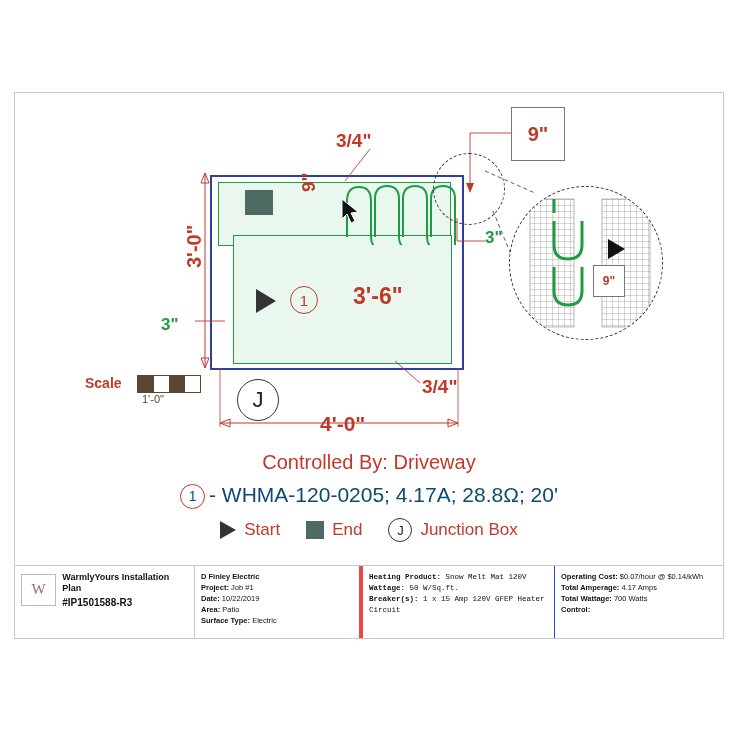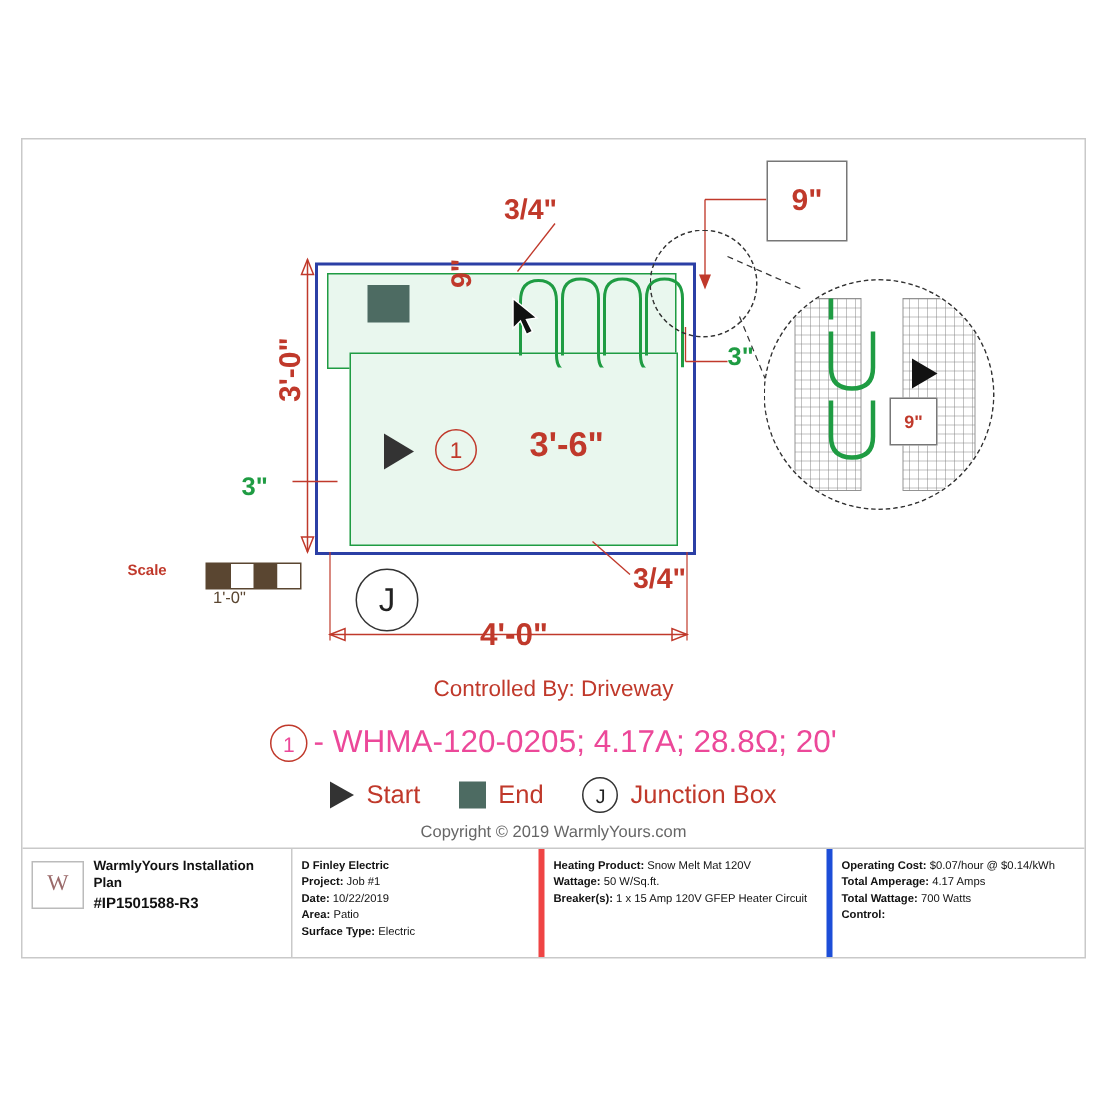--- a/index.html
+++ b/index.html
@@ -30,45 +30,45 @@
   #d-3in-right{position:absolute;left:470px;top:135px;font-size:17px;}
   #d-36{position:absolute;left:338px;top:190px;font-size:23px;}
   #d-3ft{position:absolute;left:168px;top:175px;font-size:20px;transform:rotate(-90deg);transform-origin:left top;}
   #d-3in-left{position:absolute;left:146px;top:222px;font-size:17px;}
   #d-34-bot{position:absolute;left:407px;top:283px;font-size:19px;}
   #d-40{position:absolute;left:305px;top:319px;font-size:21px;}
   #d-9-box{position:absolute;left:496px;top:14px;width:52px;height:52px;border:1px solid #777;background:#fff;display:flex;align-items:center;justify-content:center;color:#c0392b;font-size:20px;font-weight:bold;}
   #d-9-detail{position:absolute;left:577px;top:138px;width:30px;height:30px;border:1px solid #777;background:#fff;display:flex;align-items:center;justify-content:center;color:#c0392b;font-size:12px;font-weight:bold;}
 
   
-  #scale-label{position:absolute;left:70px;top:282px;color:#c0392b;font-size:10px;font-weight:bold;}
+  #scale-label{position:absolute;left:70px;top:282px;color:#c0392b;font-size:14px;font-weight:bold;}
   #scale-bar{position:absolute;left:122px;top:282px;width:62px;height:16px;border:1px solid #5a4631;display:flex;}
   #scale-bar i{flex:1;height:100%;}
   #scale-cap{position:absolute;left:127px;top:300px;color:#5a4631;font-size:11px;}
 
   
   #detail{position:absolute;left:494px;top:93px;width:152px;height:152px;border-radius:50%;border:1.4px dashed #333;background:#fff;overflow:hidden;}
   #detail-src{position:absolute;left:418px;top:60px;width:70px;height:70px;border-radius:50%;border:1.4px dashed #333;}
 
   
-  #cap-ctrl{position:absolute;left:0;top:358px;width:708px;text-align:center;color:#c0392b;font-size:15px;}
-  #cap-prod{position:absolute;left:0;top:390px;width:708px;text-align:center;color:#ec4899;font-size:21px;}
+  #cap-ctrl{position:absolute;left:0;top:358px;width:708px;text-align:center;color:#c0392b;font-size:20px;}
+  #cap-prod{position:absolute;left:0;top:390px;width:708px;text-align:center;color:#0c4a6e;font-size:21px;}
   #cap-prod .c1{display:inline-flex;width:23px;height:23px;border:1.5px solid #c0392b;border-radius:50%;font-size:14px;align-items:center;justify-content:center;vertical-align:middle;margin-right:4px;}
   #legend{position:absolute;left:0;top:425px;width:708px;display:flex;justify-content:center;align-items:center;gap:26px;color:#c0392b;font-size:17px;}
   #legend .itm{display:flex;align-items:center;gap:8px;}
   .lg-tri{width:0;height:0;border-left:16px solid #333;border-top:9px solid transparent;border-bottom:9px solid transparent;}
   .lg-sq{width:18px;height:18px;background:#4d6b62;}
   .lg-cir{width:22px;height:22px;border:1.5px solid #333;border-radius:50%;color:#222;font-size:13px;display:flex;align-items:center;justify-content:center;}
   #copyright{position:absolute;left:0;top:456px;width:708px;text-align:center;color:#666;font-size:11px;}
 
   
   #titleblock{position:absolute;left:0;top:472px;width:708px;height:72px;border-top:1px solid #c9c9c9;display:flex;}
   #tb1{width:180px;border-right:1px solid #c9c9c9;padding:6px 6px;box-sizing:border-box;display:flex;flex-direction:column;}
   #tb2{width:168px;border-right:4px solid #ef4444;padding:6px 6px;box-sizing:border-box;}
-  #tb3{width:192px;border-right:4px solid #1d4ed8;padding:6px 6px;box-sizing:border-box;}
+  #tb3{width:192px;border-right:1px solid #1d4ed8;padding:6px 6px;box-sizing:border-box;font-family:Liberation Mono, monospace;}
   #tb4{flex:1;padding:6px 6px;box-sizing:border-box;}
   .tbl{font-size:7.5px;color:#111;line-height:1.45;}
   .tbl b{font-weight:bold;}
   #tb-brand{display:flex;align-items:center;gap:6px;}
   #tb-logo{width:34px;height:30px;border:1px solid #bbb;display:flex;align-items:center;justify-content:center;color:#9b6b6b;font-size:15px;font-family:"Liberation Serif",serif;}
   #tb-name{font-size:9px;font-weight:bold;color:#111;line-height:1.25;}
   #tb-plan{font-size:10px;font-weight:bold;color:#111;margin-top:2px;}
   #tb-support{display:flex;align-items:center;gap:5px;margin-top:6px;}
   #tb-247{width:22px;height:14px;background:#c0392b;color:#fff;font-size:7px;display:flex;align-items:center;justify-content:center;border-radius:2px;}
 </style>
@@ -179,21 +179,20 @@
     <div class="itm">
       <span class="lg-sq"></span>
       <span>End</span>
     </div>
     <div class="itm">
       <span class="lg-cir">J</span>
       <span>Junction Box</span>
     </div>
   </div>
 
-  <div id="copyright">Copyright © 2019 WarmlyYours.com</div>
 
   <div id="titleblock">
 
     <div id="tb1">
       <div id="tb-brand">
         <div id="tb-logo">W</div>
         <div>
           <div id="tb-name">WarmlyYours Installation Plan</div>
           <div id="tb-plan">#IP1501588-R3</div>
         </div>

